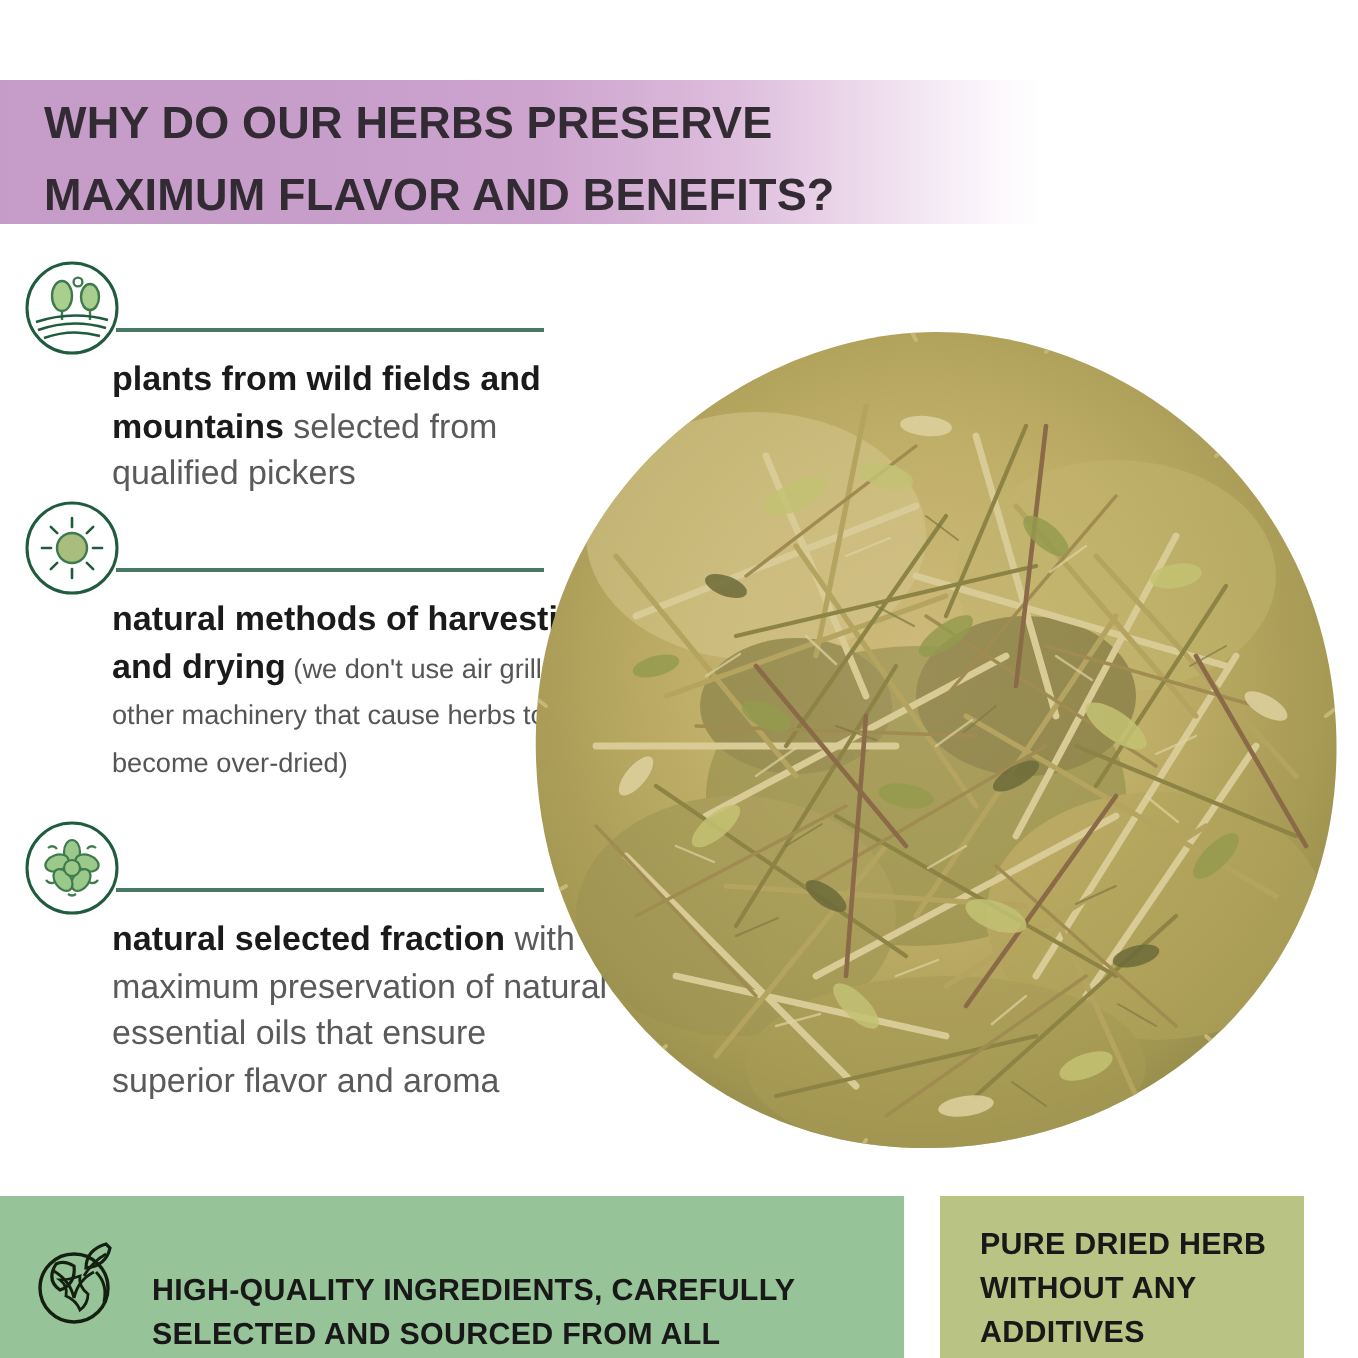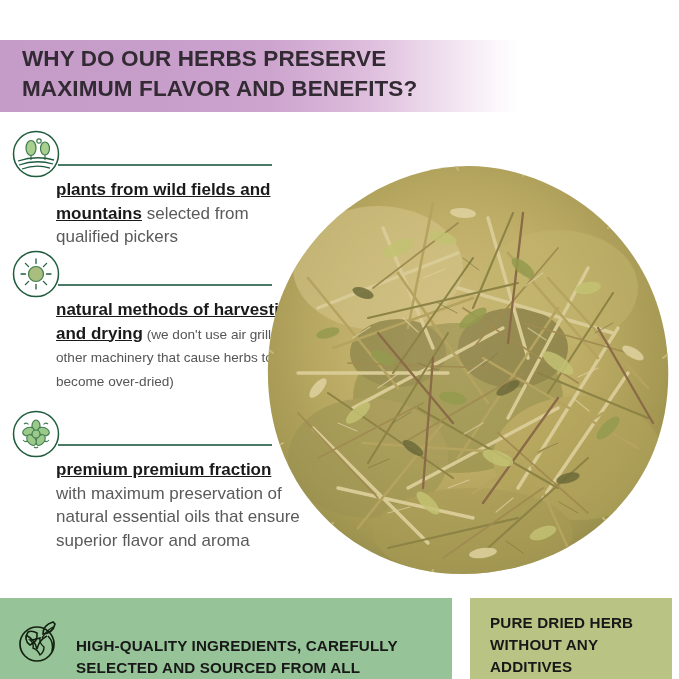--- a/index.html
+++ b/index.html
@@ -27,21 +27,21 @@
         #c59bc8 0%, #c79dca 30%, #cda4ce 52%,
         #ddbcdc 70%, #eedced 84%, #fbf6fb 95%, #ffffff 100%);
   }
 
   #header-title {
     position:absolute;
     left:22px; top:44px;
     width:470px;
     font-size:22.5px;
     font-weight:bold;
-    line-height:30px;
+    line-height:36px;
     letter-spacing:0.1px;
     color:#332b33;
     white-space:pre-line;
   }
 
   
   #logo {
     position:absolute;
     left:487px; top:18px;
     width:180px; height:110px;
@@ -67,21 +67,20 @@
     position:absolute;
     left:56px; top:48px;
     width:250px;
     font-size:17px;
     line-height:23.5px;
     color:#5a5a5a;
   }
   .feature-text .strong {
     font-weight:bold;
     color:#1a1a1a;
-    text-decoration:underline;
   }
   .feature-text .tiny {
     font-size:13.6px;
     line-height:19px;
     color:#555555;
   }
 
   #feature-1 { top:130px; }
   #feature-2 { top:250px; }
   #feature-3 { top:410px; }
@@ -96,21 +95,21 @@
   
   #banner-left {
     position:absolute;
     left:0; top:598px;
     width:452px; height:81px;
     background:#96c397;
   }
   #banner-right {
     position:absolute;
     left:470px; top:598px;
-    width:202px; height:81px;
+    width:182px; height:81px;
     background:#b9c484;
   }
   #banner-globe {
     position:absolute;
     left:12px; top:14px;
     width:54px; height:54px;
   }
   #banner-left-text {
     position:absolute;
     left:76px; top:14px;
@@ -203,21 +202,21 @@
           <path d="M12,14 q2.5,-2 4.5,0.5"></path>
           <path d="M36,14 q-2.5,-2 -4.5,0.5"></path>
           <path d="M11,30 q2,2.5 4.5,1"></path>
           <path d="M37,30 q-2,2.5 -4.5,1"></path>
           <path d="M22,37 q2,1.5 4,0"></path>
         </g>
       </svg>
     </div>
     <div class="feature-rule"></div>
     <div class="feature-text">
-      <span class="strong">premium premium fraction</span><span> with maximum preservation of natural essential oils that ensure superior flavor and aroma</span>
+      <span class="strong">natural selected fraction</span><span> with maximum preservation of natural essential oils that ensure superior flavor and aroma</span>
     </div>
   </div>
 
   <div id="herb-photo">
     <svg width="420" height="425" viewBox="0 0 420 425">
       <defs>
         <clipPath id="pileClip">
           <path d="M210,8 C300,8 404,80 410,205 C416,330 320,414 208,416 C96,418 6,330 10,206 C14,82 120,8 210,8 Z"></path>
         </clipPath>
         <radialGradient id="pileBase" cx="48%" cy="42%" r="62%">

